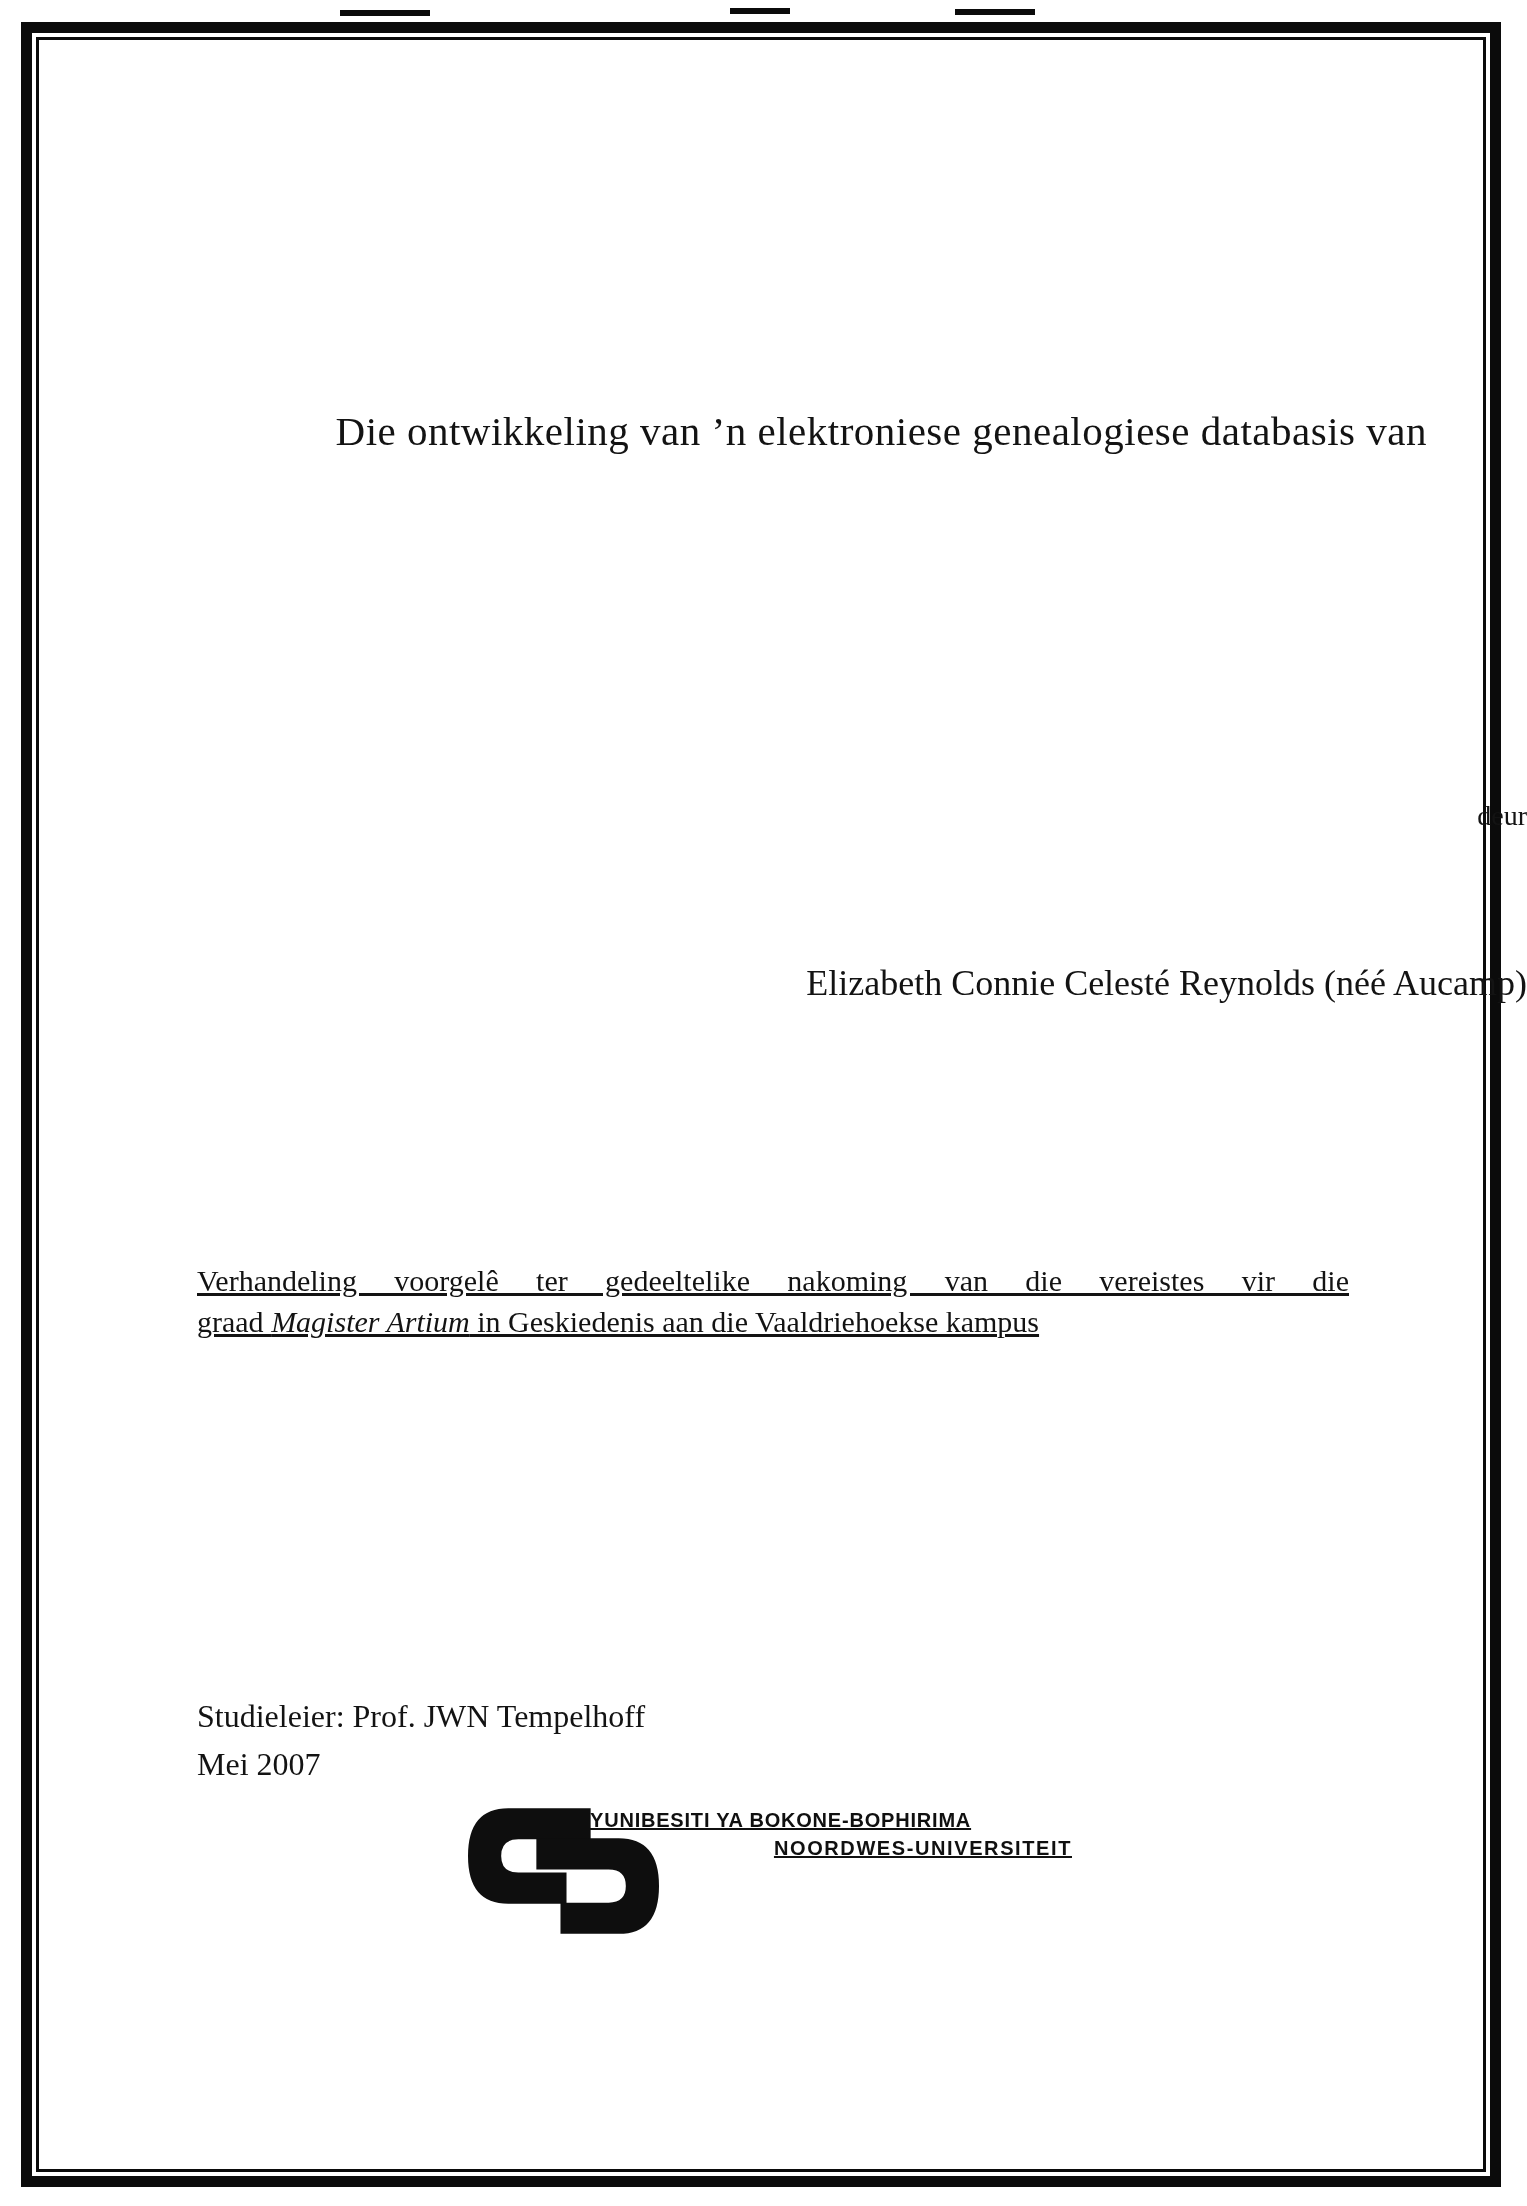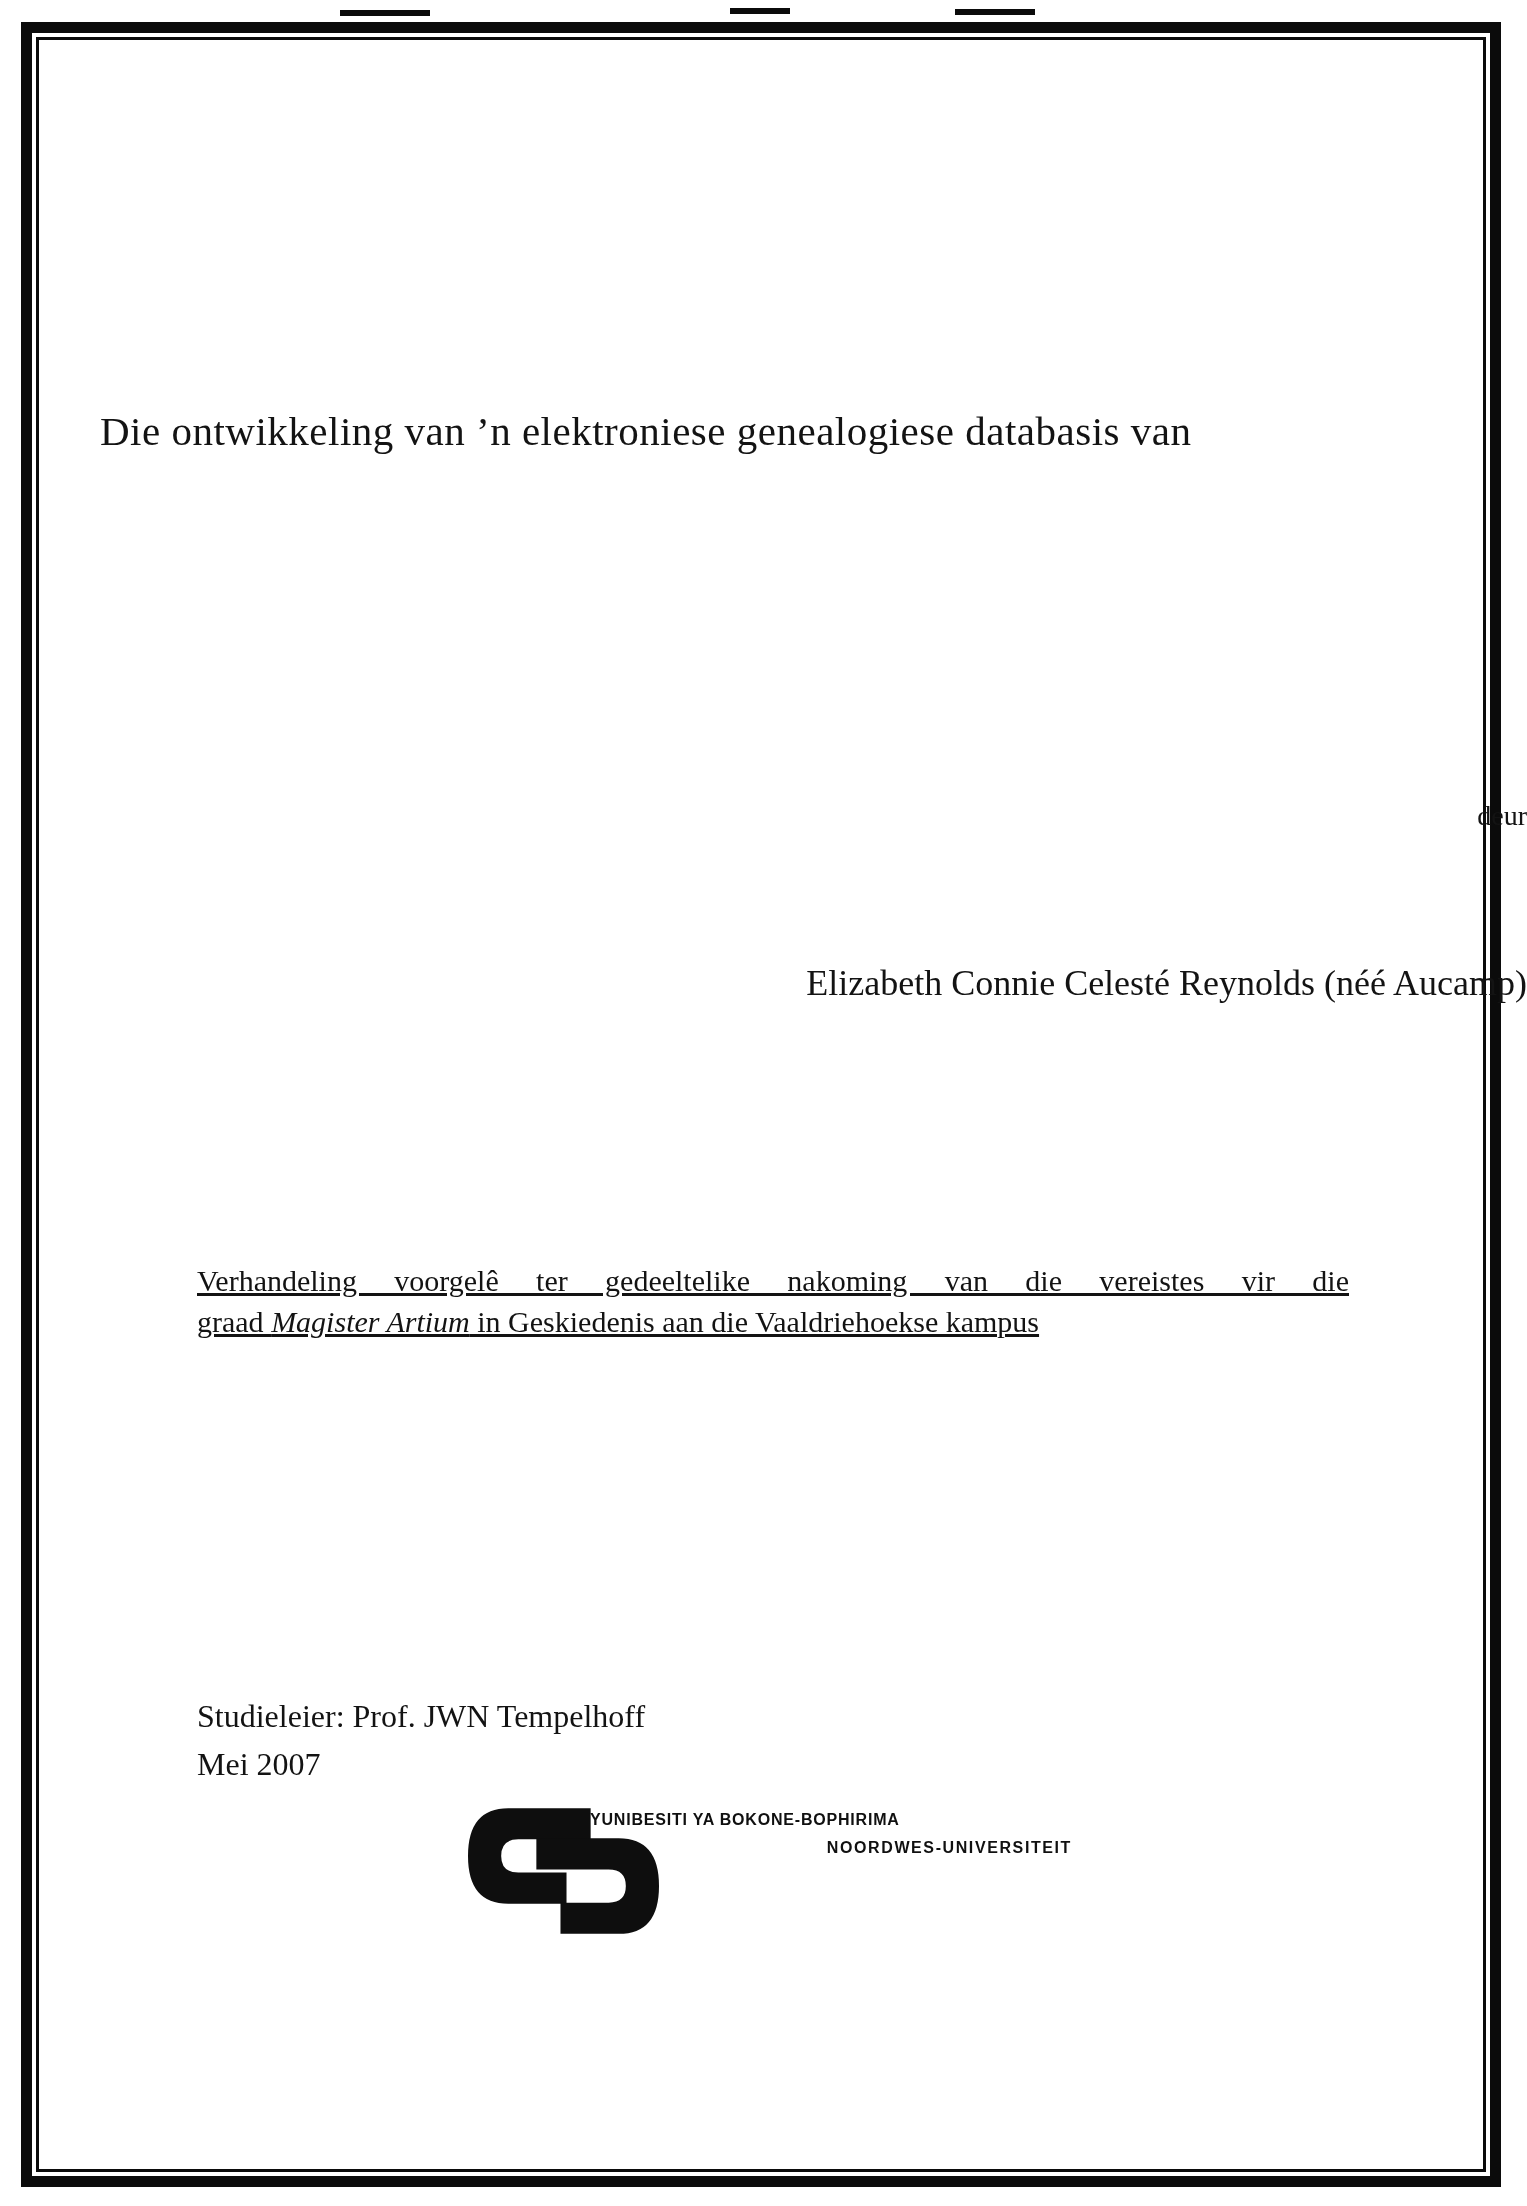--- a/index.html
+++ b/index.html
@@ -31,21 +31,21 @@
   }
   .content { position: absolute; inset: 0; }
 
   .title {
     position: absolute;
     left: 100px; right: 100px; top: 392px;
     margin: 0;
     font-size: 41px;
     font-weight: normal;
     line-height: 78px;
-    text-align: left;
+    text-align: right;
     letter-spacing: 0.5px;
   }
   .title-line { display: block; }
 
   .byline {
     position: absolute;
     left: 0; right: 0; top: 800px;
     text-align: right;
     font-size: 28px;
   }
@@ -86,26 +86,27 @@
     font-family: "Liberation Sans", sans-serif;
   }
   .logo-mark {
     position: absolute;
     left: 0; top: 10px;
   }
   .logo-text {
     position: absolute;
     left: 122px; top: 8px;
     width: 482px;
-    font-size: 16px;
+    font-size: 20px;
     font-weight: 700;
     line-height: 28px;
     letter-spacing: 0.8px;
     color: #101010;
     white-space: nowrap;
+    text-decoration: underline;
   }
   .logo-line { display: block; }
   .logo-line.indented {
     text-align: right;
     letter-spacing: 1.6px;
   }
 </style>
 </head>
 <body>
 

